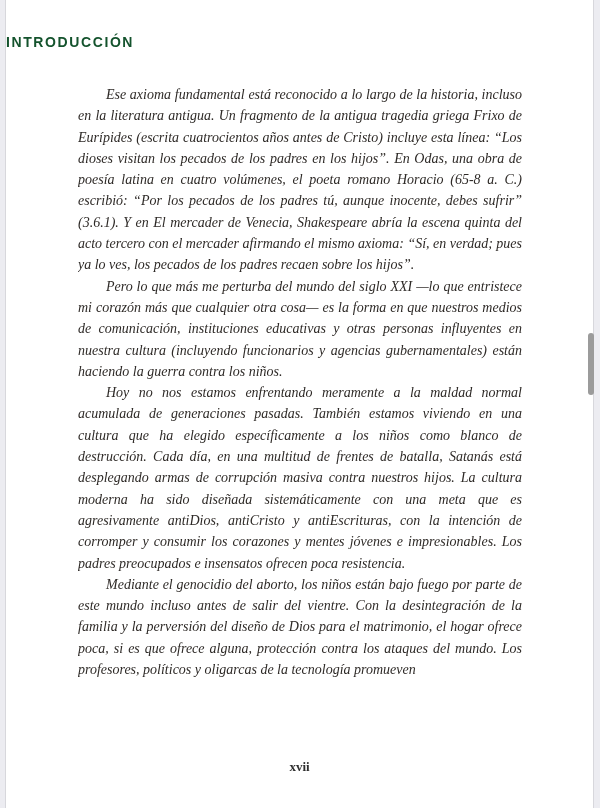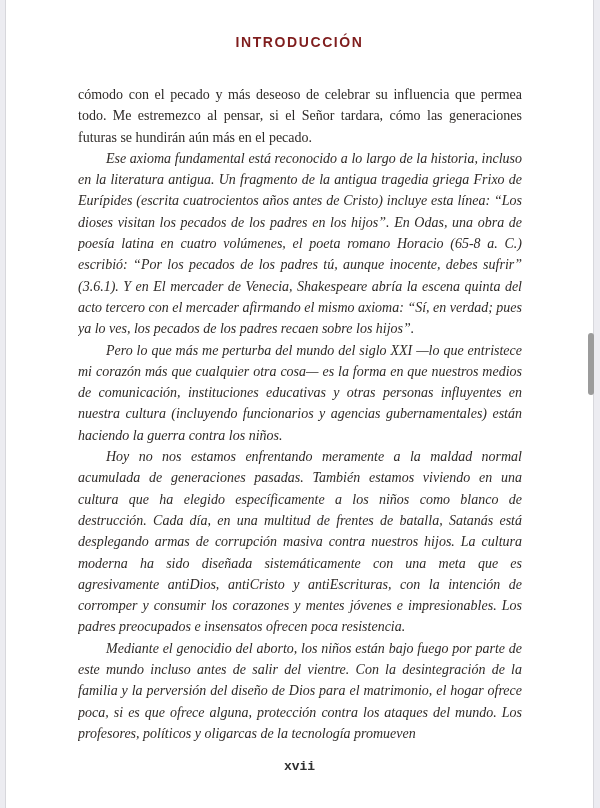--- a/index.html
+++ b/index.html
@@ -34,26 +34,25 @@
     bottom: 0;
     background: var(--page);
     border-left: 1px solid var(--edge);
     border-right: 1px solid var(--edge);
   }
   .running-head {
     position: absolute;
     top: 34px;
     left: 0;
     right: 0;
-    text-align: center;
     font-family: "Liberation Sans", sans-serif;
     font-size: 14px;
     font-weight: bold;
     letter-spacing: 1.6px;
-    color: #7f1d1d;
+    color: #14532d;
   }
   .text-block {
     position: absolute;
     top: 84px;
     left: 72px;
     right: 71px;
     bottom: 50px;
     overflow: hidden;
     font-size: 14px;
     line-height: 21.3px;
@@ -65,21 +64,21 @@
     hyphens: none;
     -webkit-hyphens: none;
   }
   .para.indent { text-indent: 28px; font-style: italic; }
   .folio {
     position: absolute;
     top: 759px;
     left: 0;
     right: 0;
     text-align: center;
-    font-family: Liberation Mono, monospace;
+    font-family: Liberation Serif, serif;
     font-size: 13px;
     font-weight: bold;
     color: #2f2f2f;
   }
   .scroll-thumb {
     position: absolute;
     right: 6px;
     top: 333px;
     width: 6px;
     height: 62px;
@@ -87,21 +86,20 @@
     background: var(--thumb);
   }
 </style>
 </head>
 <body>
 
 <div class="stage">
   <div class="page">
     <div class="running-head">INTRODUCCIÓN</div>
     <div class="text-block">
-        <p class="para">cómodo con el pecado y más deseoso de celebrar su influencia que permea todo. Me estremezco al pensar, si el Señor tardara, cómo las generaciones futuras se hundirán aún más en el pecado.</p>
         <p class="para indent">Ese axioma fundamental está reconocido a lo largo de la historia, incluso en la literatura antigua. Un fragmento de la antigua tragedia griega Frixo de Eurípides (escrita cuatrocientos años antes de Cristo) incluye esta línea: “Los dioses visitan los pecados de los padres en los hijos”. En Odas, una obra de poesía latina en cuatro volúmenes, el poeta romano Horacio (65-8 a. C.) escribió: “Por los pecados de los padres tú, aunque inocente, debes sufrir” (3.6.1). Y en El mercader de Venecia, Shakespeare abría la escena quinta del acto tercero con el mercader afirmando el mismo axioma: “Sí, en verdad; pues ya lo ves, los pecados de los padres recaen sobre los hijos”.</p>
         <p class="para indent">Pero lo que más me perturba del mundo del siglo XXI —lo que entristece mi corazón más que cualquier otra cosa— es la forma en que nuestros medios de comunicación, instituciones educativas y otras personas influyentes en nuestra cultura (incluyendo funcionarios y agencias gubernamentales) están haciendo la guerra contra los niños.</p>
         <p class="para indent">Hoy no nos estamos enfrentando meramente a la maldad normal acumulada de generaciones pasadas. También estamos viviendo en una cultura que ha elegido específicamente a los niños como blanco de destrucción. Cada día, en una multitud de frentes de batalla, Satanás está desplegando armas de corrupción masiva contra nuestros hijos. La cultura moderna ha sido diseñada sistemáticamente con una meta que es agresivamente antiDios, antiCristo y antiEscrituras, con la intención de corromper y consumir los corazones y mentes jóvenes e impresionables. Los padres preocupados e insensatos ofrecen poca resistencia.</p>
         <p class="para indent">Mediante el genocidio del aborto, los niños están bajo fuego por parte de este mundo incluso antes de salir del vientre. Con la desintegración de la familia y la perversión del diseño de Dios para el matrimonio, el hogar ofrece poca, si es que ofrece alguna, protección contra los ataques del mundo. Los profesores, políticos y oligarcas de la tecnología promueven</p>
       </div>
     <div class="folio">xvii</div>
   </div>
   <div class="scroll-thumb"></div>
 </div>
 

